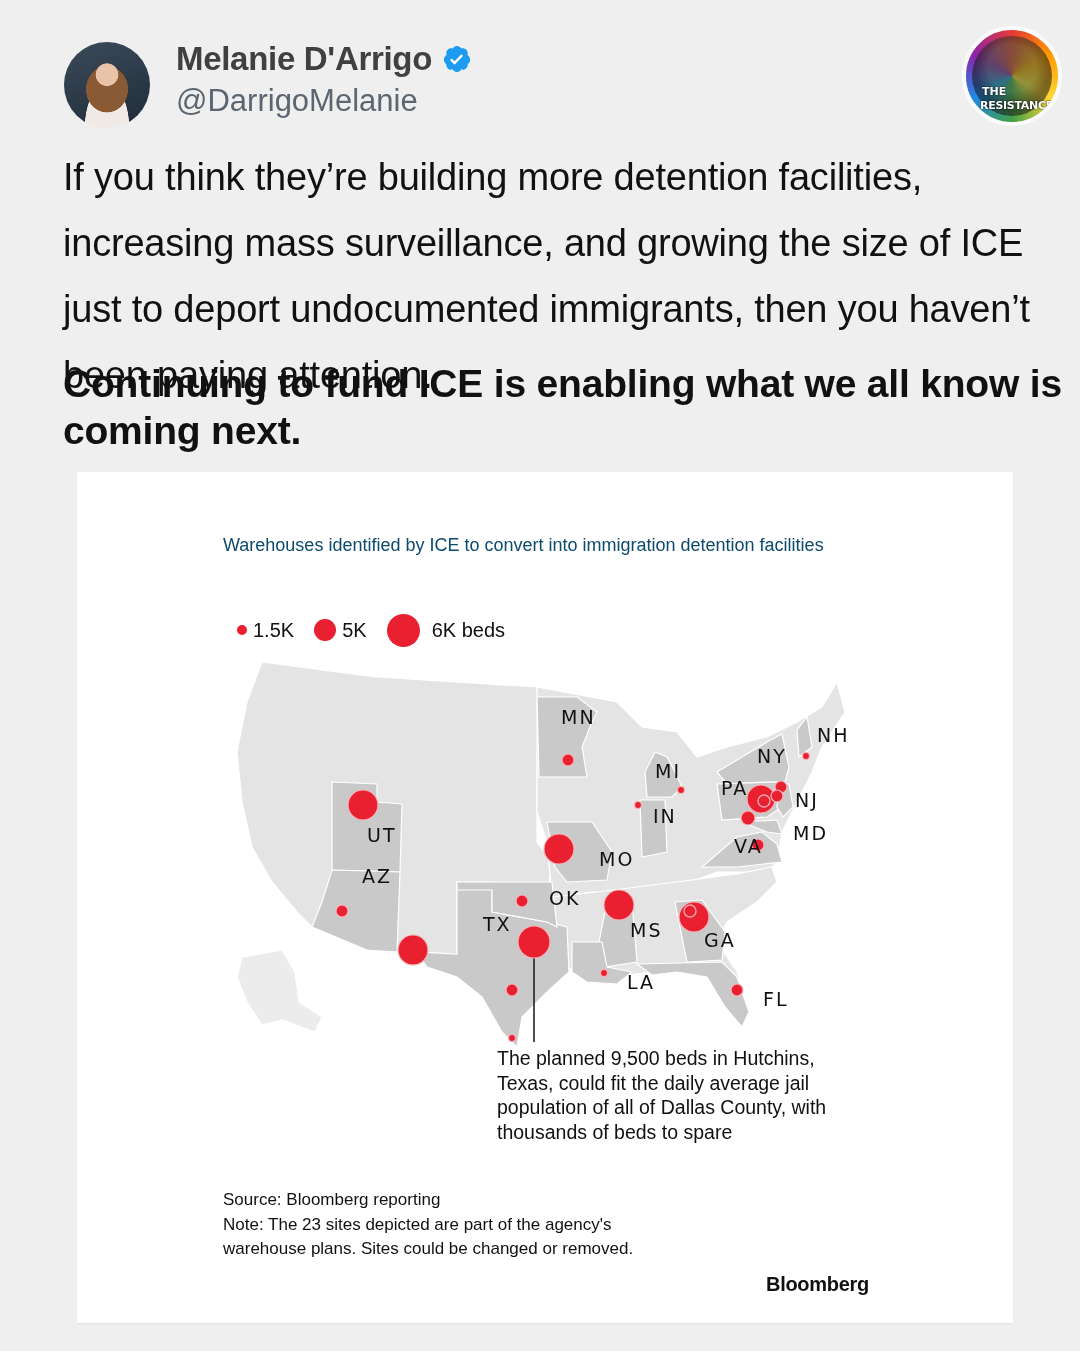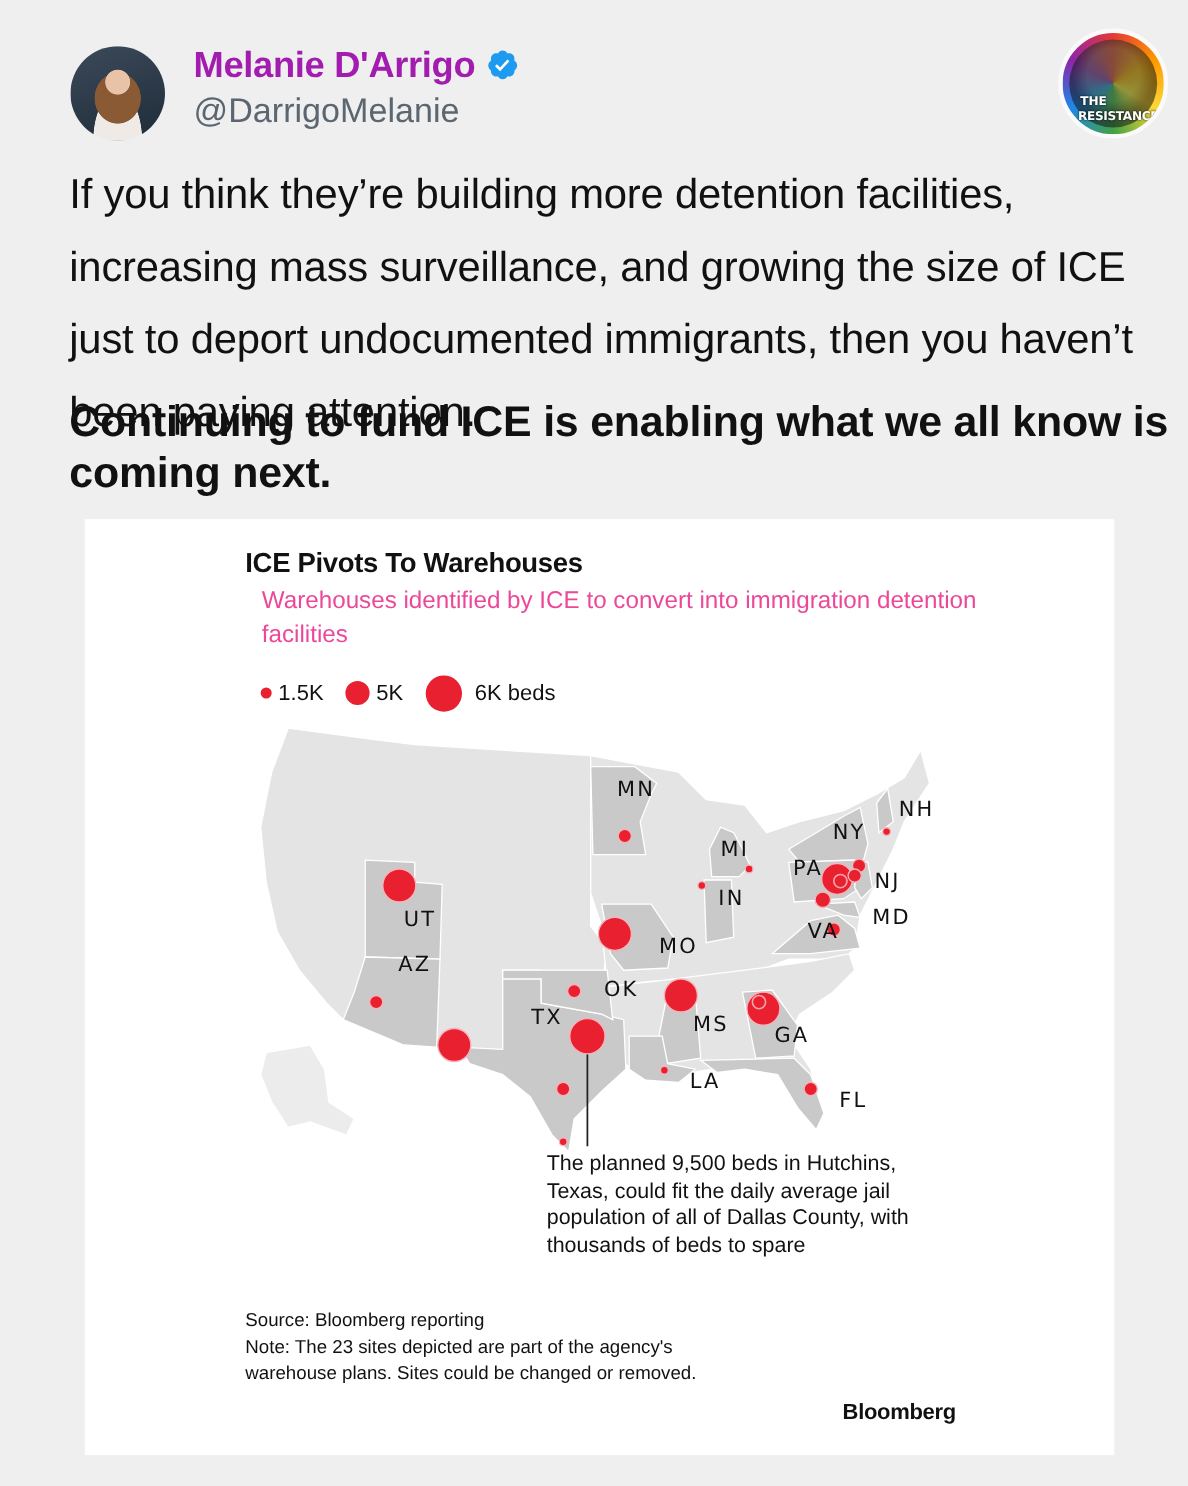--- a/index.html
+++ b/index.html
@@ -9,21 +9,21 @@
   }
   .avatar {
     position:absolute; left:64px; top:42px; width:86px; height:86px; border-radius:50%;
     background: radial-gradient(circle at 50% 38%, #e9c3a8 0 16%, transparent 17%),
                 radial-gradient(ellipse at 50% 55%, #8a5a35 0 34%, transparent 35%),
                 radial-gradient(ellipse at 50% 100%, #efeae6 0 36%, transparent 37%),
                 linear-gradient(160deg, #3b4a5a, #1f2b38);
     overflow:hidden;
   }
   .name-row { position:absolute; left:176px; top:40px; display:flex; align-items:center; gap:10px; }
-  .display-name { font-size:33px; font-weight:bold; letter-spacing:-0.3px; color:#a21caf; }
+  .display-name { font-size:33px; font-weight:bold; letter-spacing:-0.3px; color:#404040; }
   .verified { width:30px; height:30px; }
   .handle { position:absolute; left:176px; top:83px; font-size:31px; color:#5b6670; }
   .badge {
     position:absolute; left:962px; top:26px; width:100px; height:100px; border-radius:50%;
     border:4px solid #fafafa; box-sizing:border-box; overflow:hidden;
     background: conic-gradient(#e53935, #ff9800, #fdd835, #43a047, #1e88e5, #8e24aa, #e53935);
   }
   .badge .inner {
     position:absolute; inset:6px; border-radius:50%;
     background: radial-gradient(circle at 50% 40%, rgba(60,90,60,0.55) 0 38%, rgba(20,20,20,0.55) 60%);
@@ -40,21 +40,21 @@
   }
   .tweet-bold {
     position:absolute; left:63px; top:360px; width:1000px; font-size:39px; line-height:47px;
     font-weight:bold; color:#111; letter-spacing:-0.2px;
   }
   .card {
     position:absolute; left:77px; top:472px; width:936px; height:851px; background:#fff;
     box-shadow:0 1px 2px rgba(0,0,0,0.06);
   }
   .chart-title { position:absolute; left:146px; top:26px; font-size:25px; font-weight:bold; color:#111; letter-spacing:-0.3px; }
-  .chart-sub { position:absolute; left:161px; top:58px; width:660px; font-size:22px; line-height:31px; color:#ec4899; }
+  .chart-sub { position:absolute; left:146px; top:58px; width:660px; font-size:18px; line-height:31px; color:#0c4a6e; }
   .legend { position:absolute; left:160px; top:140px; height:36px; display:flex; align-items:center; font-size:20px; color:#111;gap:14px; }
   .legend .dot { display:inline-block; background:#e8202f; border-radius:50%; margin-right:6px; }
   .legend .item { display:flex; align-items:center; margin-right:6px; }
   .map { position:absolute; left:0; top:0; }
   .annot {
     position:absolute; left:420px; top:574px; width:340px; font-size:19.5px; line-height:24.5px; color:#111;
   }
   .source {
     position:absolute; left:146px; top:716px; width:440px; font-size:17px; line-height:24.5px; color:#111;
   }
@@ -76,21 +76,20 @@
 <div class="badge">
   <div class="inner"></div>
   <span class="lbl1">THE</span>
   <span class="lbl2">RESISTANCE</span>
 </div>
 
 <div class="tweet-text">If you think they’re building more detention facilities, increasing mass surveillance, and growing the size of ICE just to deport undocumented immigrants, then you haven’t been paying attention.</div>
 <div class="tweet-bold">Continuing to fund ICE is enabling what we all know is coming next.</div>
 
 <div class="card">
-  <div class="chart-title">ICE Pivots To Warehouses</div>
   <div class="chart-sub">Warehouses identified by ICE to convert into immigration detention facilities</div>
 
   <div class="legend">
     <div class="item">
       <span class="dot" style="width:10px;height:10px;"></span>
       <span>1.5K</span>
     </div>
     <div class="item">
       <span class="dot" style="width:22px;height:22px;"></span>
       <span>5K</span>

